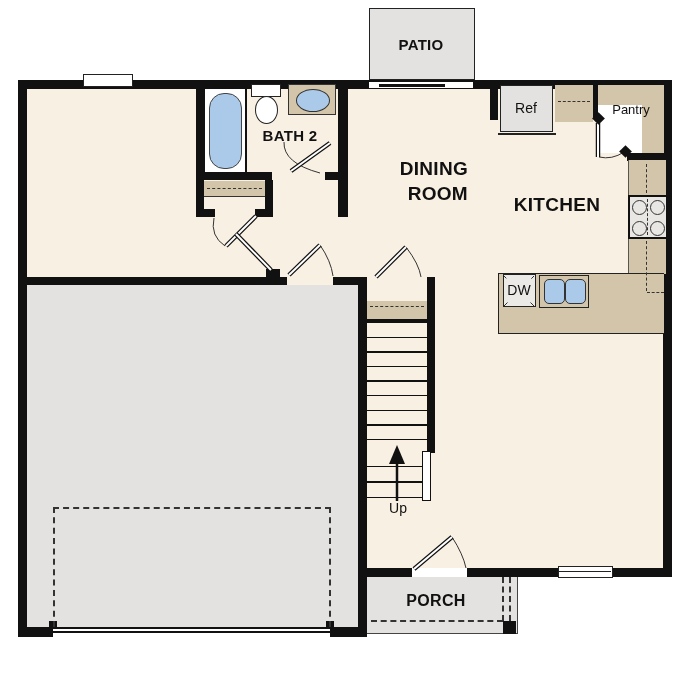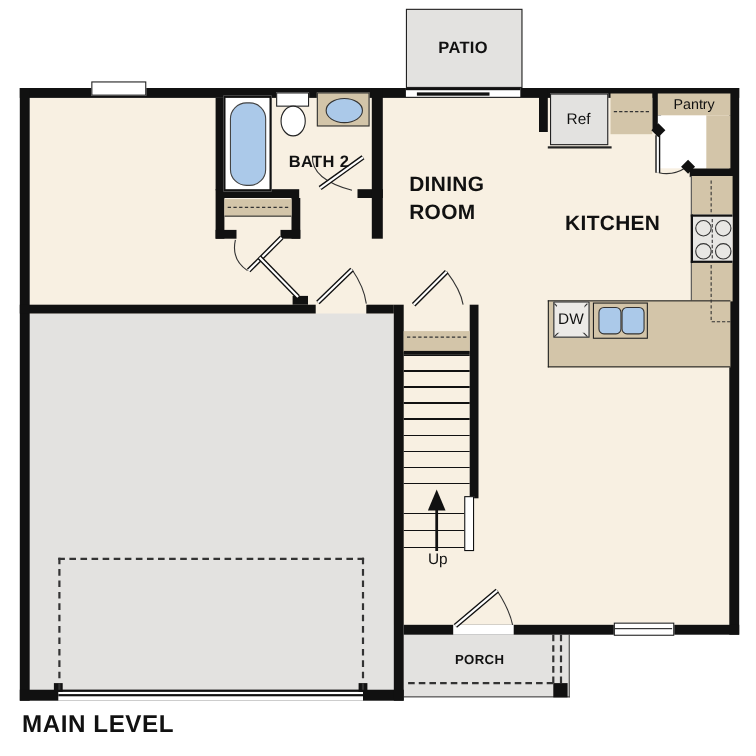--- a/index.html
+++ b/index.html
@@ -4,21 +4,21 @@
 <style>
   html,body{margin:0;padding:0;background:#fff;}
   .plan{position:relative;width:687px;height:687px;background:#fff;overflow:hidden;
         font-family:"Liberation Sans", sans-serif;color:#111;}
   .abs{position:absolute;}
   .wall{position:absolute;background:var(--wall,#111);}
   .floor{position:absolute;background:var(--floor,#f8f0e2);}
   .gray{position:absolute;background:var(--garage,#e3e2e0);}
   .tan{position:absolute;background:var(--counter,#d3c5a9);}
   .white{position:absolute;background:#fff;}
-  .lbl{position:absolute;transform:translate(-50%,-50%);text-align:left;
+  .lbl{position:absolute;transform:translate(-50%,-50%);text-align:right;
        font-weight:700;font-size:19px;line-height:25px;letter-spacing:.3px;white-space:nowrap;}
   .lbl.wrap{white-space:normal;}
   .lbl.small{font-weight:400;font-size:13px;letter-spacing:0;}
   .dashH{position:absolute;border-top:1.5px dashed #333;}
   .dashV{position:absolute;border-left:1.5px dashed #333;}
   .window{position:absolute;background:#fff;border:1.5px solid #222;box-sizing:border-box;}
   svg.overlay{position:absolute;left:0;top:0;pointer-events:none;}
   .treads{position:absolute;background:repeating-linear-gradient(180deg,#111 0 1.5px,transparent 1.5px 14.6px);}
   .treads2{position:absolute;background:repeating-linear-gradient(180deg,transparent 0 14px,#111 14px 15.5px);}
 </style>
@@ -162,24 +162,23 @@
     <rect x="594" y="114" width="9" height="9" fill="#111" transform="rotate(45 598.5 118.5)"></rect>
     <rect x="621" y="147" width="9" height="9" fill="#111" transform="rotate(45 625.5 151.5)"></rect>
 
     <line x1="504" y1="276" x2="534" y2="306" stroke="#333" stroke-width="1"></line>
     <line x1="534" y1="276" x2="504" y2="306" stroke="#333" stroke-width="1"></line>
 
     <line x1="397" y1="501" x2="397" y2="460" stroke="#111" stroke-width="2.5"></line>
     <polygon points="397,445 389,464 405,464" fill="#111"></polygon>
   </svg>
 
-  <div class="lbl" style="left:290px;top:135px;font-size:15px;margin-top:12px;">BATH 2</div>
+  <div class="lbl" style="left:290px;top:135px;font-size:15px;">BATH 2</div>
   <div class="lbl" style="left:557px;top:204px;">KITCHEN</div>
   <div class="lbl wrap" style="left:420px;top:181px;width:96px;">DINING ROOM</div>
   <div class="lbl" style="left:421px;top:44px;font-size:15px;">PATIO</div>
-  <div class="lbl" style="left:436px;top:600px;font-size:12px;">PORCH</div>
-  <div class="lbl small" style="left:631px;top:95px;">Pantry</div>
+  <div class="lbl" style="left:436px;top:600px;font-size:16px;">PORCH</div>
+  <div class="lbl small" style="left:631px;top:109px;">Pantry</div>
   <div class="lbl small" style="left:526px;top:108px;font-size:14px;">Ref</div>
   <div class="lbl small" style="left:519px;top:290px;font-size:14px;background:#eceae7;padding:0 1px;">DW</div>
   <div class="lbl small" style="left:398px;top:508px;font-size:14px;">Up</div>
-  <div class="abs" style="left:20px;top:645px;font-weight:700;font-size:22px;letter-spacing:.5px;">MAIN LEVEL</div>
 
 </div>
 
 </body></html>

